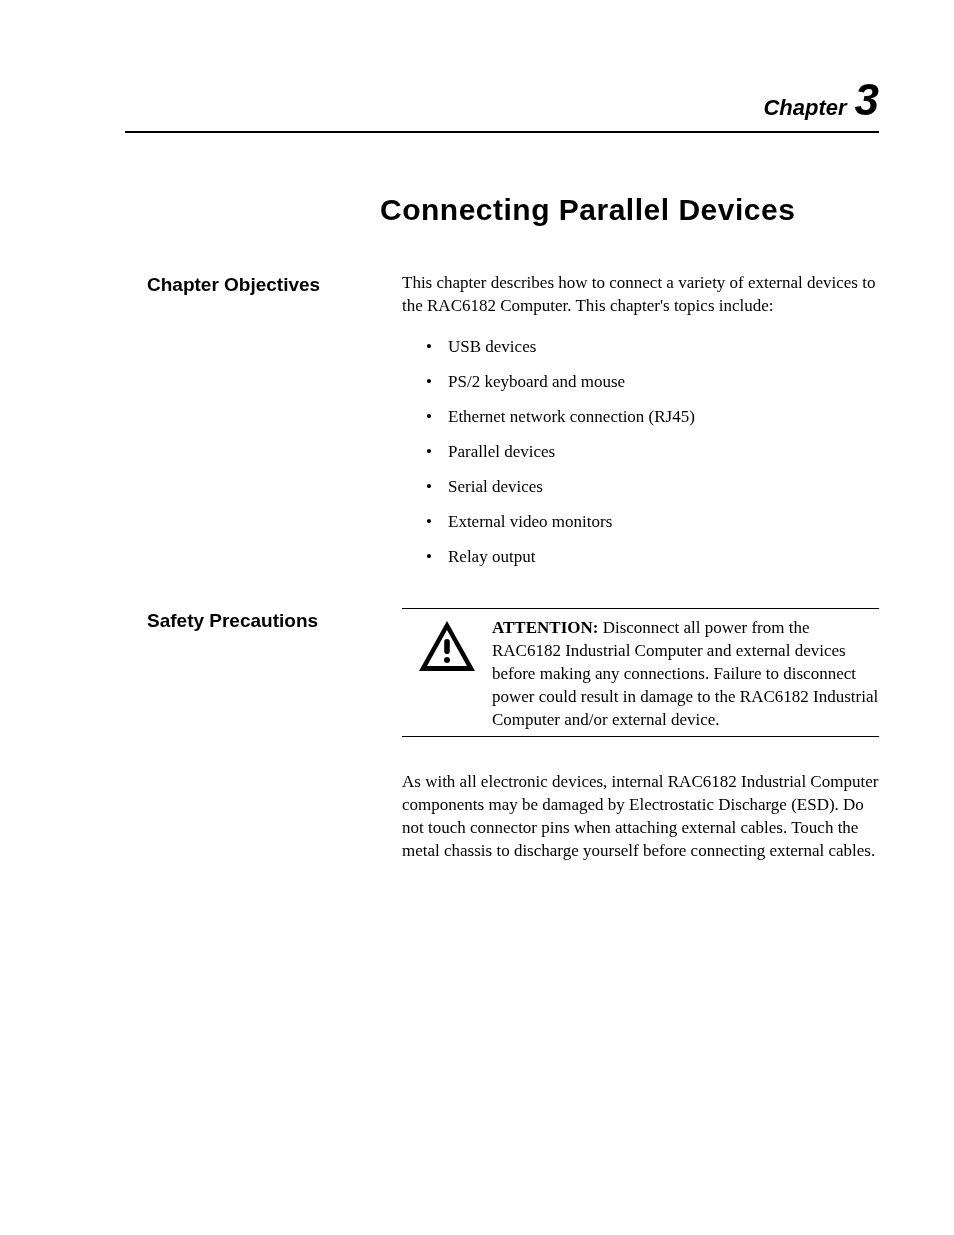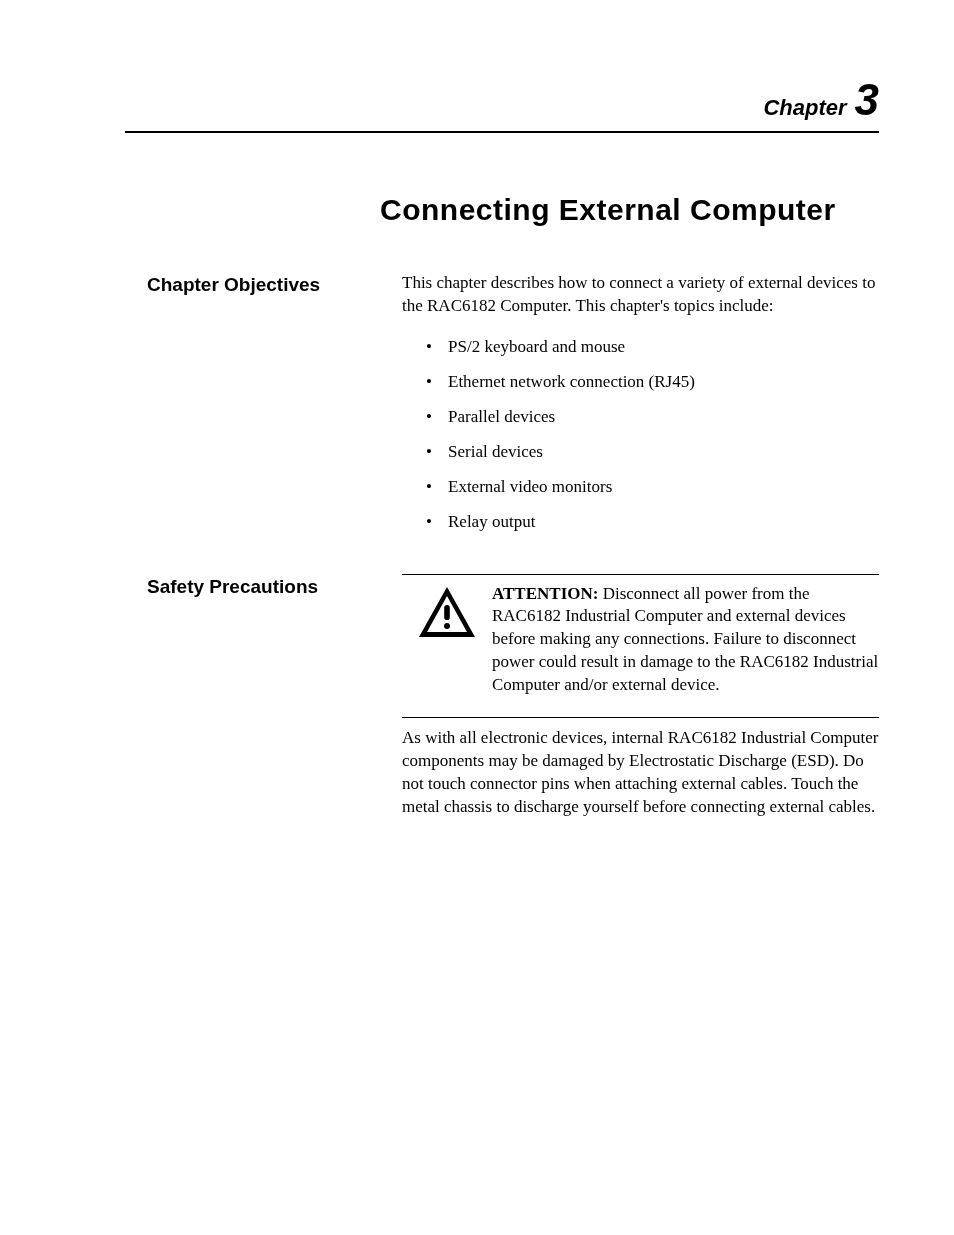--- a/index.html
+++ b/index.html
@@ -83,23 +83,23 @@
       left: 0;
       top: 0;
       font-size: 17px;
     }
     .safety-para {
       margin-bottom: 18px;
     }
     .attention-box {
       border-top: 1.5px solid #000;
       border-bottom: 1.5px solid #000;
-      padding: 8px 0 20px 0;
+      padding: 8px 0 4px 0;
       display: flex;
-      margin-bottom: 9px;
+      margin-bottom: 34px;
     }
     .attention-icon-wrap {
       width: 90px;
       flex-shrink: 0;
       display: flex;
       justify-content: center;
       align-items: flex-start;
       padding-top: 2px;
     }
     .attention-text {
@@ -118,27 +118,28 @@
 </head>
 <body>
 
 <div class="page">
 
   <div class="chapter-header">
     <span class="chapter-label">Chapter</span>
     <span class="chapter-number">3</span>
   </div>
 
-  <h1 class="chapter-title">Connecting External Computer</h1>
+  <h1 class="chapter-title">Connecting Parallel Devices</h1>
 
   <div class="section">
     <div class="section-heading">Chapter Objectives</div>
     <div class="section-body">
       <p class="intro-para">This chapter describes how to connect a variety of external devices to the RAC6182 Computer.  This chapter's topics include:</p>
       <ul class="bullets">
+        <li>USB devices</li>
         <li>PS/2 keyboard and mouse</li>
         <li>Ethernet network connection (RJ45)</li>
         <li>Parallel devices</li>
         <li>Serial devices</li>
         <li>External video monitors</li>
         <li>Relay output</li>
       </ul>
     </div>
   </div>
 

